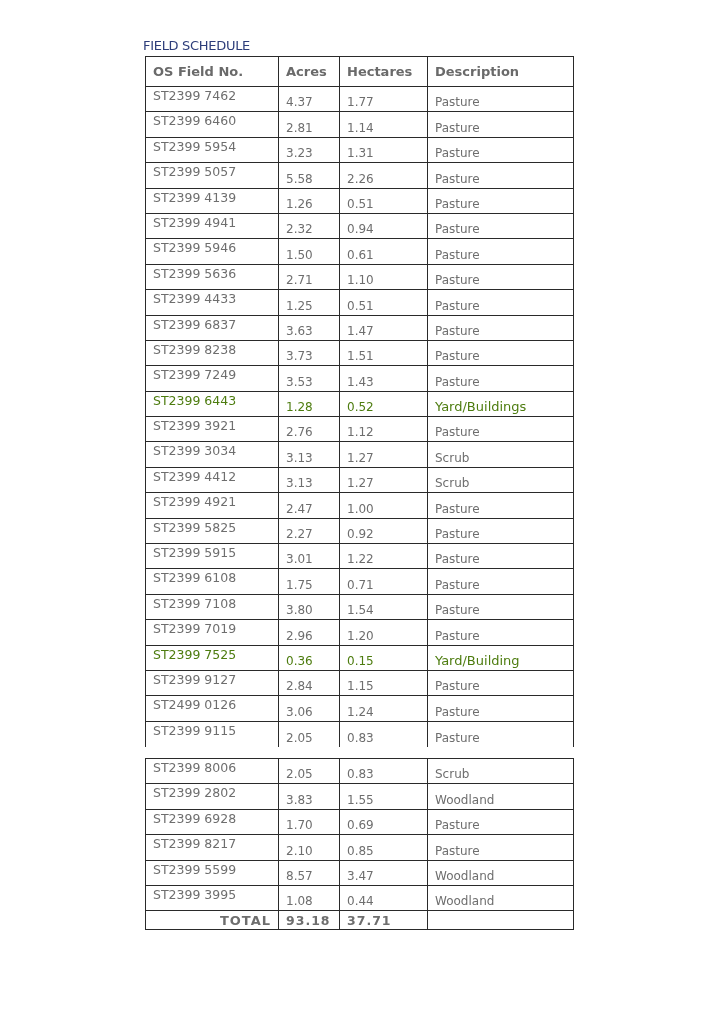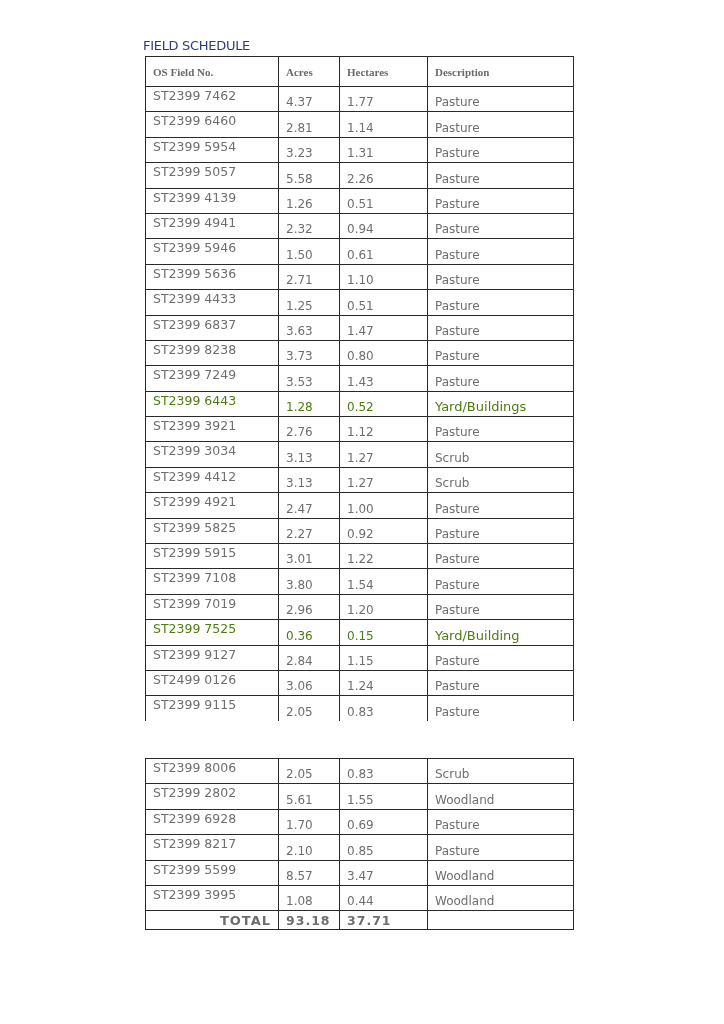--- a/index.html
+++ b/index.html
@@ -7,21 +7,21 @@
            font-family: "DejaVu Sans", sans-serif; color: #6e6e6e; }
     .title { position: absolute; left: 143px; top: 38px; font-size: 13px; color: #2d3d7a;
              letter-spacing: -0.3px; font-family: "DejaVu Sans", sans-serif; }
     table { position: absolute; left: 145px; border-collapse: collapse; table-layout: fixed; }
     #t1 { top: 56px; }
     #t2 { top: 758px; }
     td, th { border: 1.3px solid #2a2a2a; padding: 0 0 0 7px; height: 25.4px;
              font-size: 12.5px; font-weight: normal; text-align: left; overflow: hidden;
              white-space: nowrap; box-sizing: border-box; }
     col.c1 { width: 133px; } col.c2 { width: 61px; } col.c3 { width: 88px; } col.c4 { width: 146px; }
-    th { height: 30px; font-weight: bold; color: #6a6a6a; font-size: 11px; vertical-align: middle; font-family: Liberation Serif, serif; }
+    th { height: 30px; font-weight: bold; color: #6a6a6a; font-size: 13px; vertical-align: middle; }
     td.id { vertical-align: top; padding-top: 1px; margin-top: 48px; }
     td.num, td.desc { vertical-align: bottom; padding-bottom: 2px; }
     td.num { font-size: 12px; }
     td.desc { font-size: 12px; }
     tr.bold td { font-weight: normal; color: #4d7c0f; }
     tr.bold td.desc { font-size: 13px; }
     tr.last-open td { border-bottom: none; }
     tr.total td { height: 19px; font-weight: bold; vertical-align: middle; padding-bottom: 0; }
     tr.total td.total-label { text-align: right; padding-right: 7px; letter-spacing: 1px; font-size: 13px; }
     tr.total td.num { font-size: 12.5px; letter-spacing: 1px; }
@@ -103,21 +103,21 @@
       </tr>
       <tr>
         <td class="id">ST2399 6837</td>
         <td class="num">3.63</td>
         <td class="num">1.47</td>
         <td class="desc">Pasture</td>
       </tr>
       <tr>
         <td class="id">ST2399 8238</td>
         <td class="num">3.73</td>
-        <td class="num">0.80</td>
+        <td class="num">1.51</td>
         <td class="desc">Pasture</td>
       </tr>
       <tr>
         <td class="id">ST2399 7249</td>
         <td class="num">3.53</td>
         <td class="num">1.43</td>
         <td class="desc">Pasture</td>
       </tr>
       <tr class="bold">
         <td class="id">ST2399 6443</td>
@@ -152,20 +152,26 @@
       <tr>
         <td class="id">ST2399 5825</td>
         <td class="num">2.27</td>
         <td class="num">0.92</td>
         <td class="desc">Pasture</td>
       </tr>
       <tr>
         <td class="id">ST2399 5915</td>
         <td class="num">3.01</td>
         <td class="num">1.22</td>
+        <td class="desc">Pasture</td>
+      </tr>
+      <tr>
+        <td class="id">ST2399 6108</td>
+        <td class="num">1.75</td>
+        <td class="num">0.71</td>
         <td class="desc">Pasture</td>
       </tr>
       <tr>
         <td class="id">ST2399 7108</td>
         <td class="num">3.80</td>
         <td class="num">1.54</td>
         <td class="desc">Pasture</td>
       </tr>
       <tr>
         <td class="id">ST2399 7019</td>
@@ -209,21 +215,21 @@
     </colgroup>
   <tbody id="tbody2">
       <tr>
         <td class="id">ST2399 8006</td>
         <td class="num">2.05</td>
         <td class="num">0.83</td>
         <td class="desc">Scrub</td>
       </tr>
       <tr>
         <td class="id">ST2399 2802</td>
-        <td class="num">5.61</td>
+        <td class="num">3.83</td>
         <td class="num">1.55</td>
         <td class="desc">Woodland</td>
       </tr>
       <tr>
         <td class="id">ST2399 6928</td>
         <td class="num">1.70</td>
         <td class="num">0.69</td>
         <td class="desc">Pasture</td>
       </tr>
       <tr>

